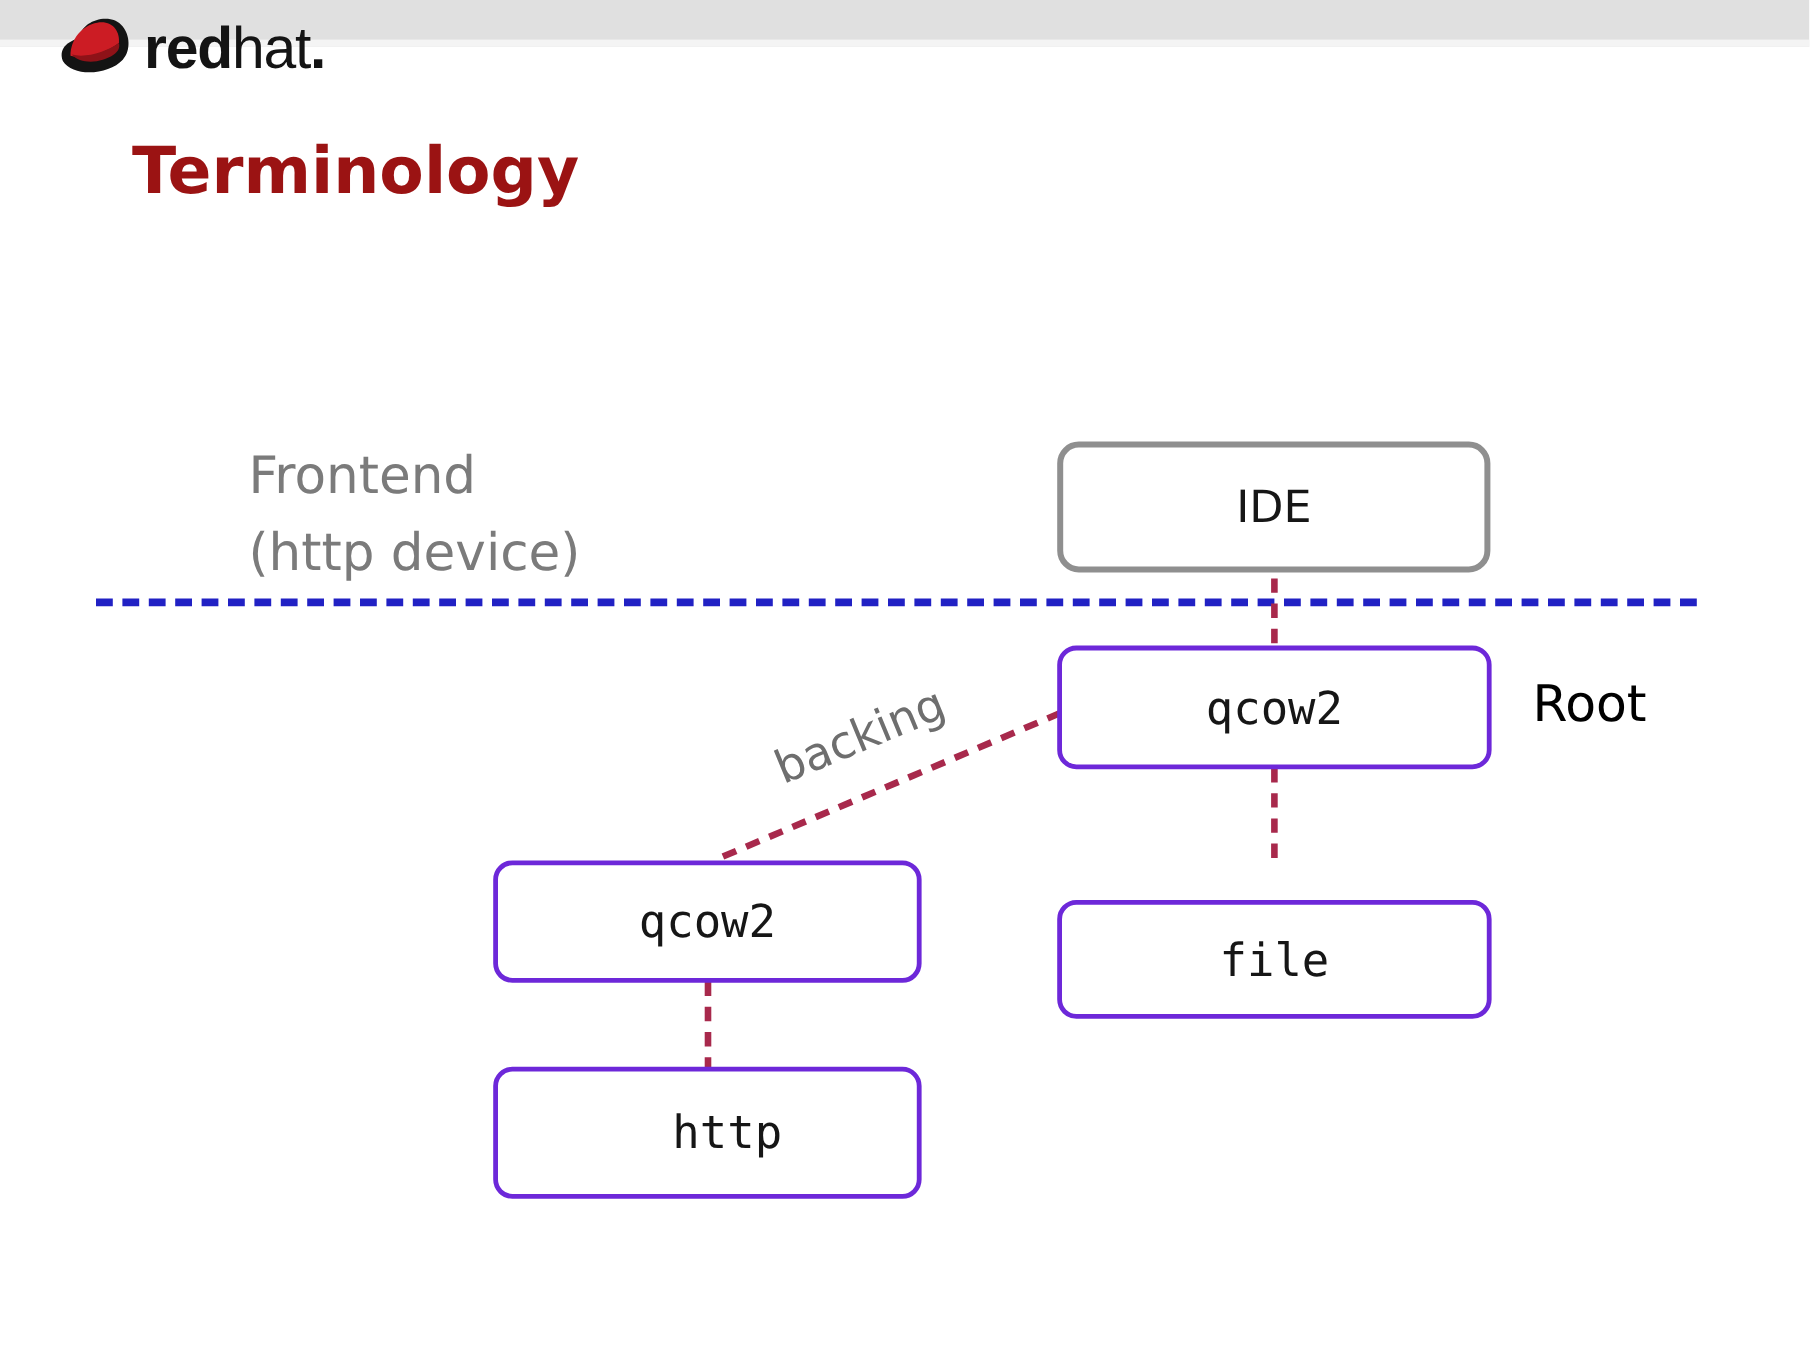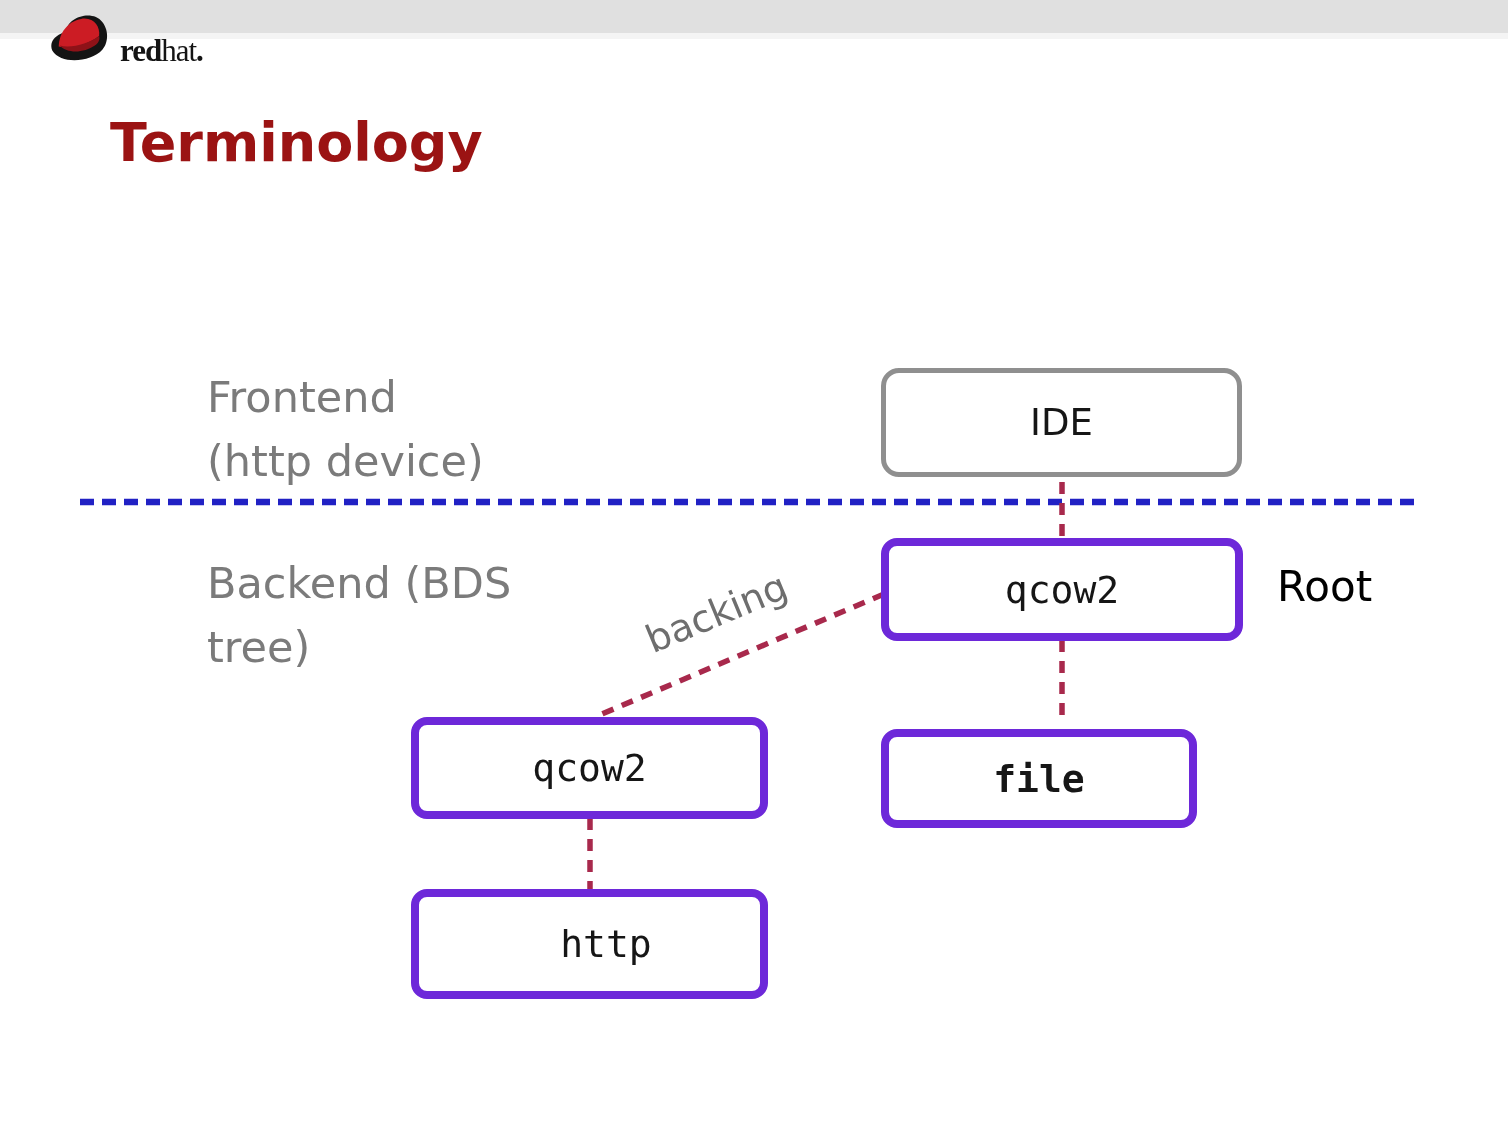--- a/index.html
+++ b/index.html
@@ -11,23 +11,23 @@
   .top-bar {
     position:absolute; left:0; top:0; width:1508px; height:33px;
     background:#e0e0e0; border-bottom:6px solid #f4f4f4;
   }
   .logo {
     position:absolute; left:46px; top:6px;
     display:flex; align-items:flex-end; gap:6px;
   }
   .logo svg { width:68px; height:64px; display:block; }
   .wordmark {
-    font-size:31px; color:#141414; letter-spacing:-1px;
+    font-size:49px; color:#141414; letter-spacing:-1px;
     line-height:1; padding-bottom:4px;
-    font-family:Liberation Serif, serif;
+    font-family:Liberation Sans, sans-serif;
   }
   .wordmark .wm-red { font-weight:bold; }
   .wordmark .wm-hat { font-weight:normal; }
   .wordmark .wm-dot { font-weight:bold; }
   .title {
     position:absolute; left:110px; top:116px; margin:0;
     font-size:54px; font-weight:bold; color:#9b1313; line-height:1;
   }
   .tier-label {
     position:absolute; color:#7b7b7b; font-size:43px; line-height:1.48;margin-top:32px;
@@ -45,25 +45,25 @@
   }
   svg.edges { position:absolute; left:0; top:0; width:1508px; height:1131px; }
   .node {
     position:absolute; box-sizing:border-box;
     display:flex; align-items:center; justify-content:center;
     background:#ffffff; border-radius:16px;
     color:#161616;
   }
   .node.code { font-family:"DejaVu Sans Mono", "Liberation Mono", monospace; font-size:38px; }
   .node.device { font-family:"DejaVu Sans", "Liberation Sans", sans-serif; font-size:37px; }
-  .node.orange { border:8px solid #6d28d9; }
+  .node.orange { border:4px solid #6d28d9; }
   .node.gray   { border:5px solid #8f8f8f; border-radius:18px; }
   .node-ide           { left:881px; top:368px; width:361px; height:109px;  }
   .node-qcow2-root    { left:881px; top:538px; width:362px; height:103px; }
-  .node-file          { left:881px; top:729px; width:316px; height:99px;font-weight:bold;  }
+  .node-file          { left:881px; top:750px; width:362px; height:99px;  }
   .node-qcow2-backing { left:411px; top:717px; width:357px; height:102px; }
   .node-http          { left:411px; top:889px; width:357px; height:110px;padding-left:33px; }
 </style>
 </head>
 <body>
 
 <div class="stage">
 
   <div class="top-bar"></div>
 
@@ -76,24 +76,20 @@
     <span class="wordmark"><span class="wm-red">red</span><span class="wm-hat">hat</span><span class="wm-dot">.</span></span>
   </div>
 
   <h1 class="title">Terminology</h1>
 
   <div class="tier-label frontend">
     <div>Frontend</div>
     <div>(http device)</div>
   </div>
 
-  <div class="tier-label backend">
-    <div>Backend (BDS</div>
-    <div>tree)</div>
-  </div>
 
   <svg class="edges" viewBox="0 0 1508 1131" aria-hidden="true">
     <line x1="80" y1="502" x2="1415" y2="502" stroke="#2121c4" stroke-width="6.5" stroke-dasharray="14 8"></line>
     <line x1="1062" y1="461" x2="1062" y2="540" stroke="#a8294c" stroke-width="5.5" stroke-dasharray="12 9"></line>
     <line x1="1062" y1="640" x2="1062" y2="721" stroke="#a8294c" stroke-width="5.5" stroke-dasharray="12 9"></line>
     <line x1="884" y1="594" x2="602" y2="714" stroke="#a8294c" stroke-width="5.5" stroke-dasharray="12 9"></line>
     <line x1="590" y1="818" x2="590" y2="891" stroke="#a8294c" stroke-width="5.5" stroke-dasharray="12 9"></line>
   </svg>
 
   <div class="node device gray node-ide">

